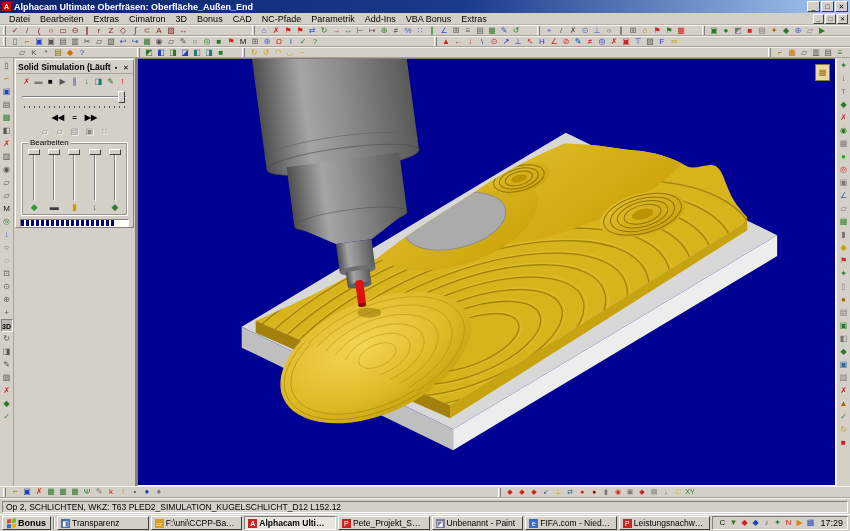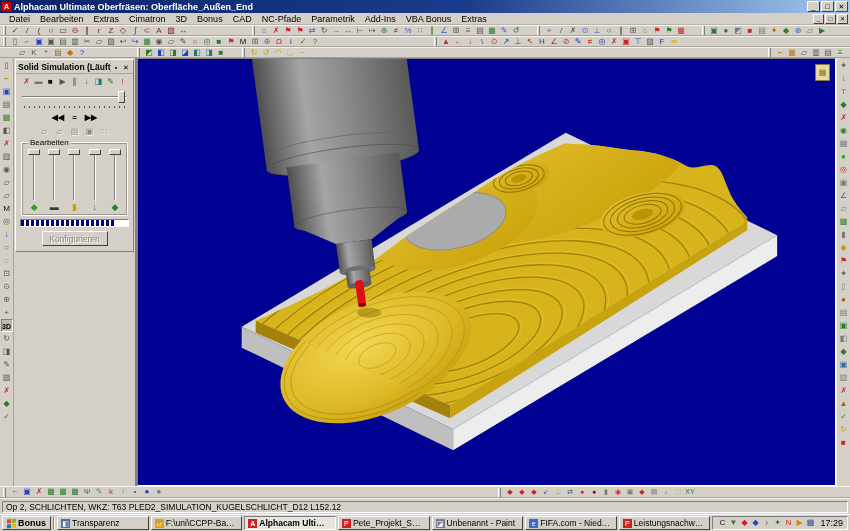--- a/index.html
+++ b/index.html
@@ -419,23 +419,20 @@
                   <span class="vtrack"></span>
                   <span class="vthumb"></span>
                 </span>
                 <span class="vicon" style="color: rgb(46, 126, 46);">◆</span>
               </div>
           </div>
         </div>
         <div class="progress">
             <i style="width: 89%;"></i>
           </div>
-        <div class="cfgrow">
-          <button class="cfgbtn" disabled="">Konfigurieren</button>
-        </div>
       </div>
     </div>
 
     <div class="viewport">
       <svg viewBox="0 0 699 428" preserveAspectRatio="none">
         <defs>
           <linearGradient id="gCyl" x1="0" y1="0" x2="1" y2="0">
             <stop offset="0" stop-color="#4e4e4e"></stop>
               <stop offset="0.3" stop-color="#a5a5a5"></stop>
             <stop offset="0.55" stop-color="#8d8d8d"></stop>

